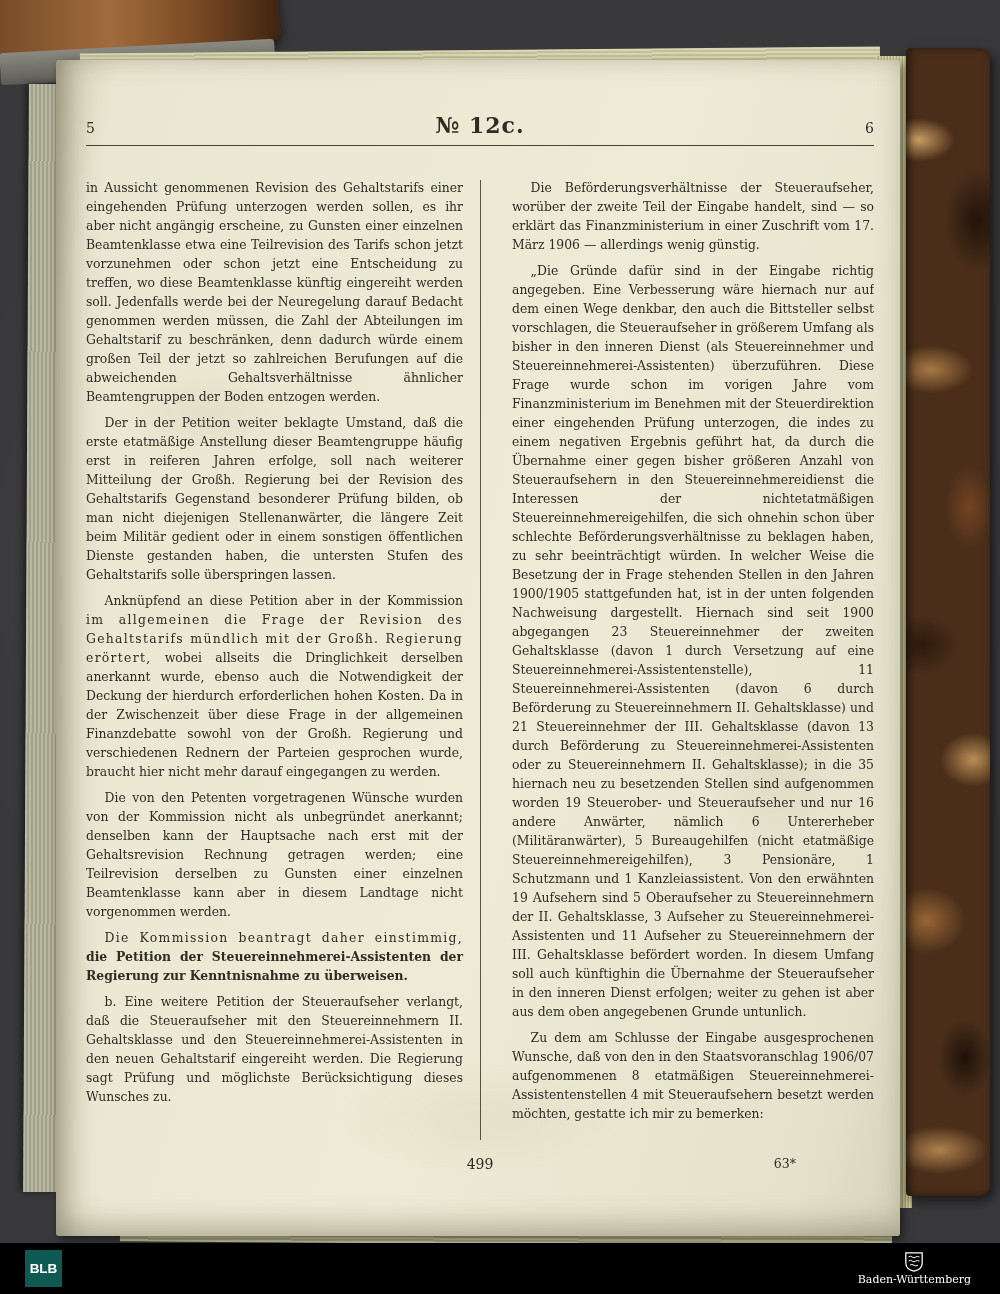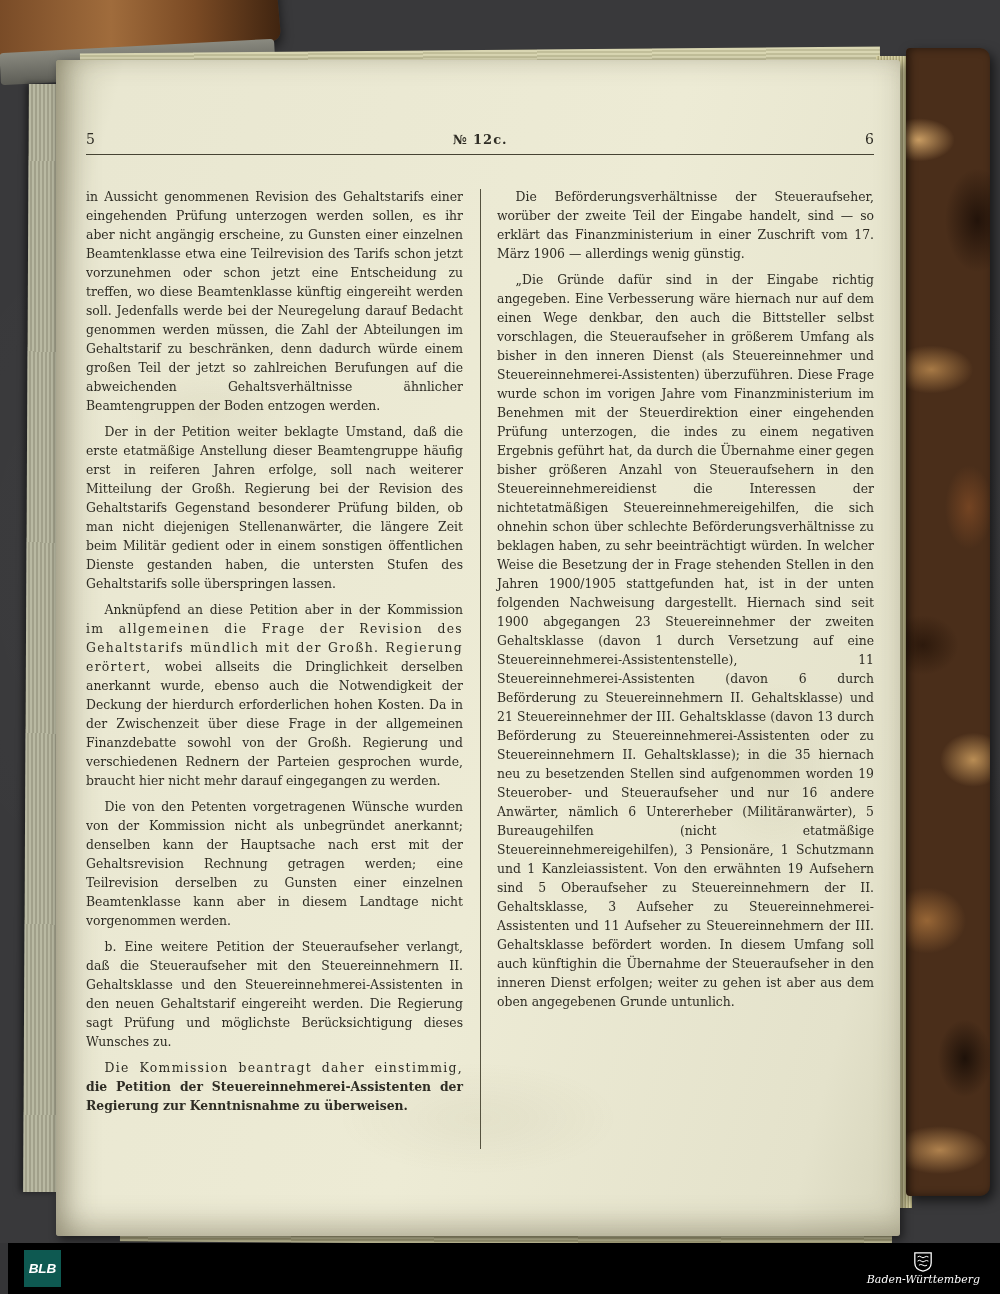--- a/index.html
+++ b/index.html
@@ -84,47 +84,47 @@
       radial-gradient(ellipse 90px 120px at 85% 60%, rgba(120,110,60,.08), transparent 70%),
       radial-gradient(ellipse 200px 80px at 50% 90%, rgba(110,100,55,.06), transparent 70%);
   }
   .page-inner { position:absolute; left:30px; right:26px; top:52px; bottom:30px; }
 
   .head-row {
     display:flex; justify-content:space-between; align-items:baseline;
     color:#2e2c24;
   }
   .pagenum { font-size:14px; }
-  .header-title { font-size:13px; font-weight:bold; letter-spacing:1px;margin-top:20px; }
+  .header-title { font-size:22px; font-weight:bold; letter-spacing:1px; }
   .head-rule { border-top:1.5px solid #464333; margin-top:7px; }
 
   .columns { position:relative; display:flex; margin-top:32px; height:968px; overflow:hidden; }
   .col { width:50%; }
   .col-left  { padding-right:17px; }
-  .col-right { padding-left:17px; }
+  .col-right { padding-left:32px; }
   .divider { position:absolute; left:50%; top:2px; bottom:6px; width:1px; background:#55523f; }
 
   .para {
     font-size:12.4px; line-height:19px; color:#2e2c24;
     text-align:justify; margin-bottom:7px;
     hyphens:auto; -webkit-hyphens:auto;
   }
   .indent { text-indent:1.5em; }
   .spaced { letter-spacing:1.3px; }
   .bold { font-weight:bold; }
 
   .folio-row { position:relative; margin-top:8px; text-align:center; color:#2e2c24; }
   .folio { font-size:14px; }
   .signature { position:absolute; right:78px; top:2px; font-size:12.5px; }
 
   
   .footer {
-    position:absolute; left:8px; right:0; bottom:0; height:51px;
+    position:absolute; left:0; right:0; bottom:0; height:51px;
     background:#000;
-    display:flex; align-items:center; padding:0 16px;font-style:italic;
+    display:flex; align-items:center; padding:0 25px;
   }
   .blb-logo {
     width:37px; height:37px; background:#0e5951; color:#fff;
     display:flex; align-items:center; justify-content:center;
     font-family:"Liberation Sans", sans-serif; font-weight:bold; font-size:13.5px;
     flex:0 0 auto;
   }
   .library-name {
     margin-left:11px; color:#fff;
     font-family:"Liberation Sans", sans-serif; font-weight:bold;
@@ -160,35 +160,40 @@
       <div class="columns">
         <div class="col col-left">
           <p class="para">in Aussicht genommenen Revision des Gehaltstarifs einer eingehenden Prüfung unterzogen werden sollen, es ihr aber nicht angängig erscheine, zu Gunsten einer einzelnen Beamtenklasse etwa eine Teilrevision des Tarifs schon jetzt vorzunehmen oder schon jetzt eine Entscheidung zu treffen, wo diese Beamtenklasse künftig eingereiht werden soll. Jedenfalls werde bei der Neuregelung darauf Bedacht genommen werden müssen, die Zahl der Abteilungen im Gehaltstarif zu beschränken, denn dadurch würde einem großen Teil der jetzt so zahlreichen Berufungen auf die abweichenden Gehaltsverhältnisse ähnlicher Beamtengruppen der Boden entzogen werden.</p>
           <p class="para indent">Der in der Petition weiter beklagte Umstand, daß die erste etatmäßige Anstellung dieser Beamtengruppe häufig erst in reiferen Jahren erfolge, soll nach weiterer Mitteilung der Großh. Regierung bei der Revision des Gehaltstarifs Gegenstand besonderer Prüfung bilden, ob man nicht diejenigen Stellenanwärter, die längere Zeit beim Militär gedient oder in einem sonstigen öffentlichen Dienste gestanden haben, die untersten Stufen des Gehaltstarifs solle überspringen lassen.</p>
           <p class="para indent">
             <span>Anknüpfend an diese Petition aber in der Kommission</span>
             <span class="spaced">im allgemeinen die Frage der Revision des Gehaltstarifs mündlich mit der Großh. Regierung erörtert,</span>
             <span>wobei allseits die Dringlichkeit derselben anerkannt wurde, ebenso auch die Notwendigkeit der Deckung der hierdurch erforderlichen hohen Kosten. Da in der Zwischenzeit über diese Frage in der allgemeinen Finanzdebatte sowohl von der Großh. Regierung und verschiedenen Rednern der Parteien gesprochen wurde, braucht hier nicht mehr darauf eingegangen zu werden.</span>
           </p>
           <p class="para indent">Die von den Petenten vorgetragenen Wünsche wurden von der Kommission nicht als unbegründet anerkannt; denselben kann der Hauptsache nach erst mit der Gehaltsrevision Rechnung getragen werden; eine Teilrevision derselben zu Gunsten einer einzelnen Beamtenklasse kann aber in diesem Landtage nicht vorgenommen werden.</p>
-          <p class="para indent">b. Eine weitere Petition der Steueraufseher verlangt, daß die Steueraufseher mit den Steuereinnehmern II. Gehaltsklasse und den Steuereinnehmerei-Assistenten in den neuen Gehaltstarif eingereiht werden. Die Regierung sagt Prüfung und möglichste Berücksichtigung dieses Wunsches zu.</p>
           <p class="para indent">
             <span class="spaced">Die Kommission beantragt daher einstimmig,</span>
             <span class="bold">die Petition der Steuereinnehmerei-Assistenten der Regierung zur Kenntnisnahme zu überweisen.</span>
           </p>
+          <p class="para indent">b. Eine weitere Petition der Steueraufseher verlangt, daß die Steueraufseher mit den Steuereinnehmern II. Gehaltsklasse und den Steuereinnehmerei-Assistenten in den neuen Gehaltstarif eingereiht werden. Die Regierung sagt Prüfung und möglichste Berücksichtigung dieses Wunsches zu.</p>
         </div>
 
         <div class="divider"></div>
 
         <div class="col col-right">
           <p class="para indent">Die Beförderungsverhältnisse der Steueraufseher, worüber der zweite Teil der Eingabe handelt, sind — so erklärt das Finanzministerium in einer Zuschrift vom 17. März 1906 — allerdings wenig günstig.</p>
           <p class="para indent">„Die Gründe dafür sind in der Eingabe richtig angegeben. Eine Verbesserung wäre hiernach nur auf dem einen Wege denkbar, den auch die Bittsteller selbst vorschlagen, die Steueraufseher in größerem Umfang als bisher in den inneren Dienst (als Steuereinnehmer und Steuereinnehmerei-Assistenten) überzuführen. Diese Frage wurde schon im vorigen Jahre vom Finanzministerium im Benehmen mit der Steuerdirektion einer eingehenden Prüfung unterzogen, die indes zu einem negativen Ergebnis geführt hat, da durch die Übernahme einer gegen bisher größeren Anzahl von Steueraufsehern in den Steuereinnehmereidienst die Interessen der nichtetatmäßigen Steuereinnehmereigehilfen, die sich ohnehin schon über schlechte Beförderungsverhältnisse zu beklagen haben, zu sehr beeinträchtigt würden. In welcher Weise die Besetzung der in Frage stehenden Stellen in den Jahren 1900/1905 stattgefunden hat, ist in der unten folgenden Nachweisung dargestellt. Hiernach sind seit 1900 abgegangen 23 Steuereinnehmer der zweiten Gehaltsklasse (davon 1 durch Versetzung auf eine Steuereinnehmerei-Assistentenstelle), 11 Steuereinnehmerei-Assistenten (davon 6 durch Beförderung zu Steuereinnehmern II. Gehaltsklasse) und 21 Steuereinnehmer der III. Gehaltsklasse (davon 13 durch Beförderung zu Steuereinnehmerei-Assistenten oder zu Steuereinnehmern II. Gehaltsklasse); in die 35 hiernach neu zu besetzenden Stellen sind aufgenommen worden 19 Steuerober- und Steueraufseher und nur 16 andere Anwärter, nämlich 6 Untererheber (Militäranwärter), 5 Bureaugehilfen (nicht etatmäßige Steuereinnehmereigehilfen), 3 Pensionäre, 1 Schutzmann und 1 Kanzleiassistent. Von den erwähnten 19 Aufsehern sind 5 Oberaufseher zu Steuereinnehmern der II. Gehaltsklasse, 3 Aufseher zu Steuereinnehmerei-Assistenten und 11 Aufseher zu Steuereinnehmern der III. Gehaltsklasse befördert worden. In diesem Umfang soll auch künftighin die Übernahme der Steueraufseher in den inneren Dienst erfolgen; weiter zu gehen ist aber aus dem oben angegebenen Grunde untunlich.</p>
+          <p class="para indent">Zu dem am Schlusse der Eingabe ausgesprochenen Wunsche, daß von den in den Staatsvoranschlag 1906/07 aufgenommenen 8 etatmäßigen Steuereinnehmerei-Assistentenstellen 4 mit Steueraufsehern besetzt werden möchten, gestatte ich mir zu bemerken:</p>
         </div>
       </div>
 
+      <div class="folio-row">
+        <span class="folio">499</span>
+        <span class="signature">63*</span>
+      </div>
 
     </div>
   </div>
 </div>
 
 <div class="footer">
   <div class="blb-logo">
     <span>BLB</span>
   </div>
   <div class="footer-right">

